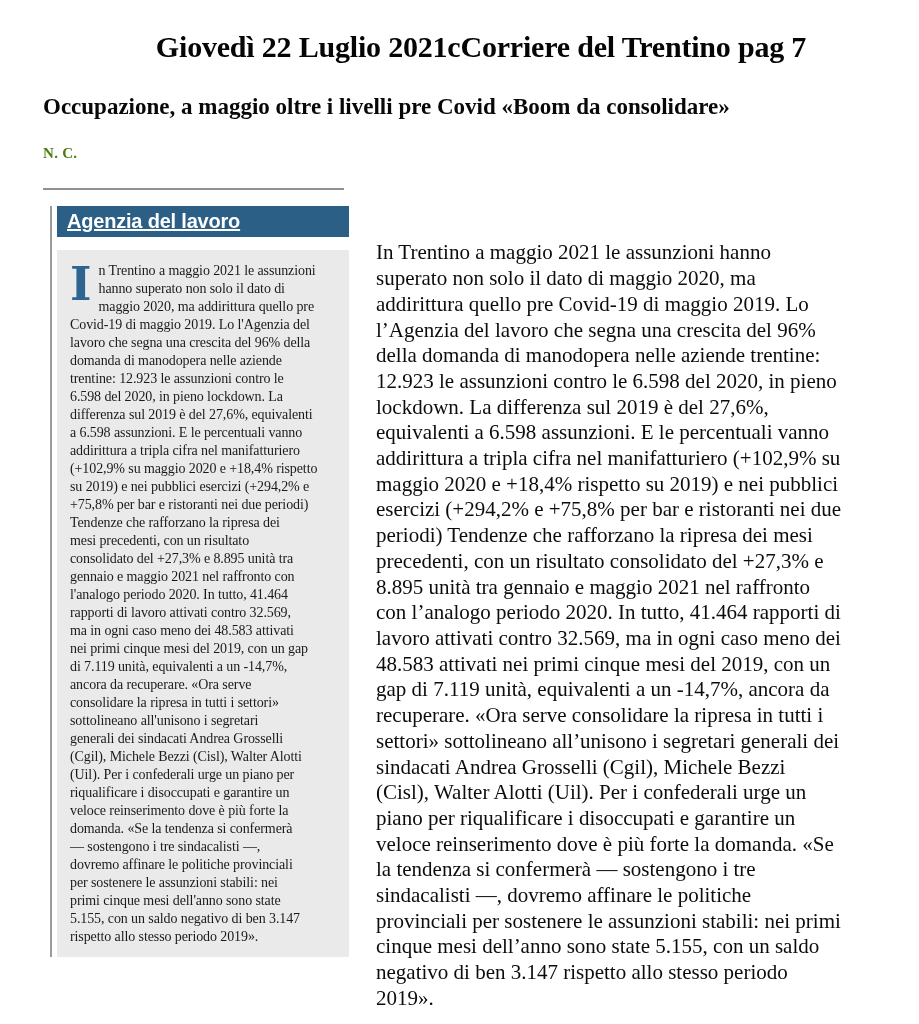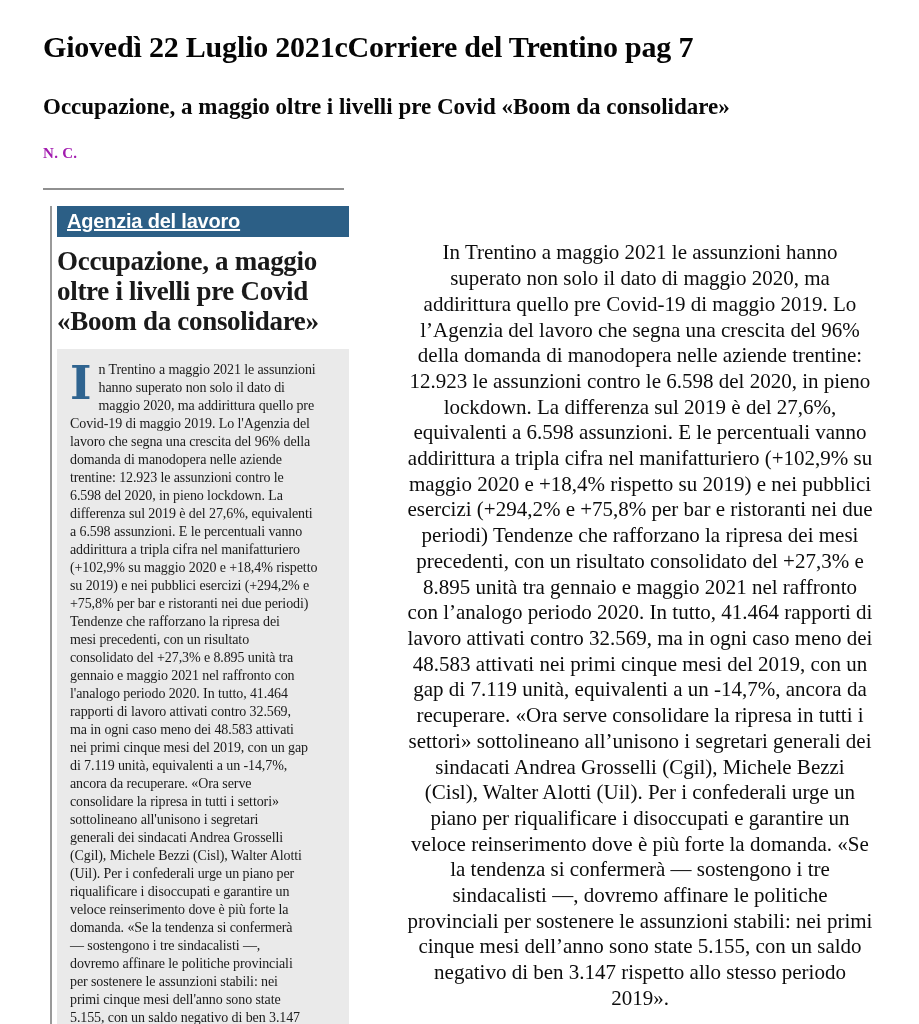--- a/index.html
+++ b/index.html
@@ -11,29 +11,30 @@
     overflow: hidden;
     font-family: "Liberation Serif", serif;
   }
   .page { padding: 30px 0 0 43px; }
 
   .page-title {
     font: 700 30px/1.1 "Liberation Serif", serif;
     color: #050505;
     margin: 0;
     letter-spacing: -0.2px;
+    text-align: center;
   }
   .page-subtitle {
     font: 700 23px/1.15 "Liberation Serif", serif;
     color: #080808;
     margin: 31px 0 0 0;
   }
   .page-byline {
     font: 700 15px/1 "Liberation Serif", serif;
-    color: #a21caf;
+    color: #4d7c0f;
     margin-top: 26px;
     letter-spacing: 0.3px;
   }
 
   .content-row { display: flex; align-items: flex-start; margin-top: 27px; }
 
   
   .clip { width: 306px; flex: none; }
   .clip-hrule { width: 301px; height: 2px; background: #909090; }
   .clip-inner { position: relative; margin-left: 14px; margin-top: 16px; }
@@ -75,42 +76,38 @@
   }
 
   
   .article {
     margin-left: 27px;
     padding-top: 52px;
     width: 528px;
     font: 400 21px/25.7px "Liberation Serif", serif;
     color: #0c0c0c;
     white-space: pre-line;
-    text-align: center;
   }
 </style>
 </head>
 <body>
 
 <div class="page">
 
   <h1 class="page-title">Giovedì 22 Luglio 2021cCorriere del Trentino pag 7</h1>
   <h2 class="page-subtitle">Occupazione, a maggio oltre i livelli pre Covid «Boom da consolidare»</h2>
   <div class="page-byline">N. C.</div>
 
   <div class="content-row">
 
     <div class="clip">
       <div class="clip-hrule"></div>
       <div class="clip-inner">
         <div class="clip-vrule"></div>
         <div class="clip-kicker">Agenzia del lavoro</div>
-        <div class="clip-headline">Occupazione, a maggio
-oltre i livelli pre Covid
-«Boom da consolidare»</div>
         <div class="clip-panel">
           <span class="clip-dropcap">I</span><span class="clip-body">n Trentino a maggio 2021 le assunzioni
 hanno superato non solo il dato di
 maggio 2020, ma addirittura quello pre
 Covid-19 di maggio 2019. Lo l'Agenzia del
 lavoro che segna una crescita del 96% della
 domanda di manodopera nelle aziende
 trentine: 12.923 le assunzioni contro le
 6.598 del 2020, in pieno lockdown. La
 differenza sul 2019 è del 27,6%, equivalenti

